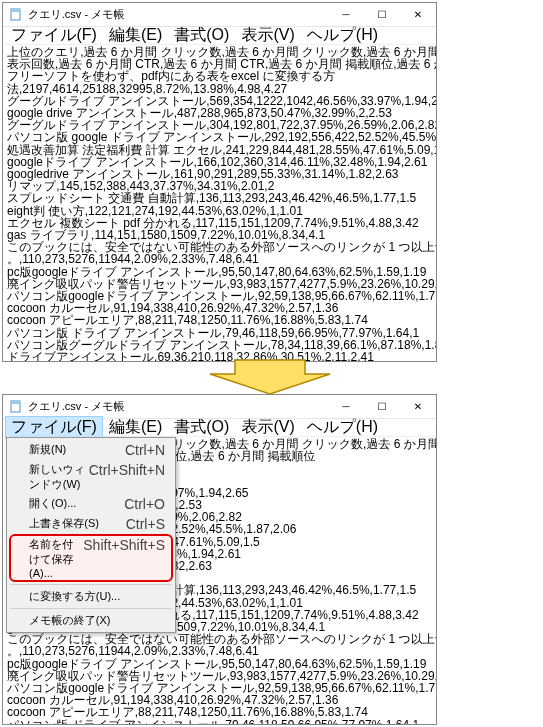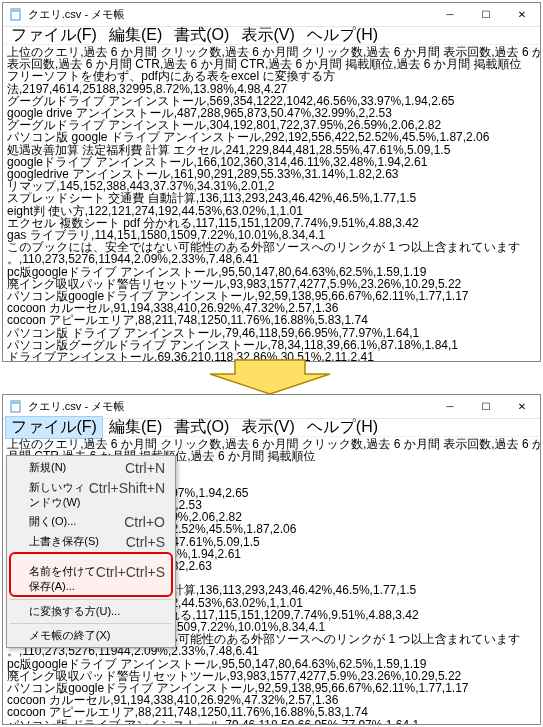--- a/index.html
+++ b/index.html
@@ -8,21 +8,21 @@
     height: 727px;
     background: #fff;
     font-family: "MS Gothic", "Yu Gothic", sans-serif;
     font-size: 10px;
     overflow: hidden;
     position: relative;
   }
   .window {
     border: 1px solid #888;
     background: #fff;
-    width: 539px;
+    width: 435px;
     position: absolute;
     left: 2px;
   }
   .w1 { top: 2px; height: 360px; }
   .w2 { top: 394px; height: 331px; }
   .titlebar {
     height: 24px;
     background: #fff;
     border-bottom: 1px solid #e5e5e5;
     display: flex;
@@ -56,41 +56,41 @@
     padding: 1px 4px;
     font-size: 12px;
     line-height: 12.2px;
     white-space: pre;
     overflow: hidden;
     word-break: keep-all;
     height: calc(100% - 42px);
   }
   .dropdown {
     position: absolute;
-    top: 60px; left: 3px;
+    top: 42px; left: 3px;
     width: 170px;
     background: #f0f0f0;
     border: 1px solid #999;
     box-shadow: 2px 2px 4px rgba(0,0,0,0.25);
     font-size: 11px;
     z-index: 10;
     padding: 2px;
   }
   .dd-item {
     display: flex;
     justify-content: space-between;
     padding: 2px 8px 2px 20px;
     color: #000;
   }
   .dd-sep { height: 1px; background: #d0d0d0; margin: 2px 1px; }
   .dd-item.hl {
     background: #fff0f0;
     border: 2px solid #e00000;
     border-radius: 6px;
-    padding: 10px 6px 1px 18px;
+    padding: 1px 6px 1px 18px;
     color: #000;
     margin: 0 0;
   }
   .dd-item .sc { color: #444; font-size: 14px; }
   .arrow {
     position: absolute;
     top: 356px;
     left: 0px;
     width: 543px;
     height: 40px;
@@ -227,21 +227,21 @@
     <div class="dd-item">
         <span>開く(O)...</span>
         <span class="sc">Ctrl+O</span>
       </div>
     <div class="dd-item">
         <span>上書き保存(S)</span>
         <span class="sc">Ctrl+S</span>
       </div>
     <div class="dd-item hl">
         <span>名前を付けて保存(A)...</span>
-        <span class="sc">Ctrl+Ctrl+S</span>
+        <span class="sc">Shift+Shift+S</span>
       </div>
     <div class="dd-sep"></div>
     <div class="dd-item">
         <span>に変換する方(U)...</span>
         <span class="sc"></span>
       </div>
     <div class="dd-sep"></div>
     <div class="dd-item">
         <span>メモ帳の終了(X)</span>
         <span class="sc"></span>

